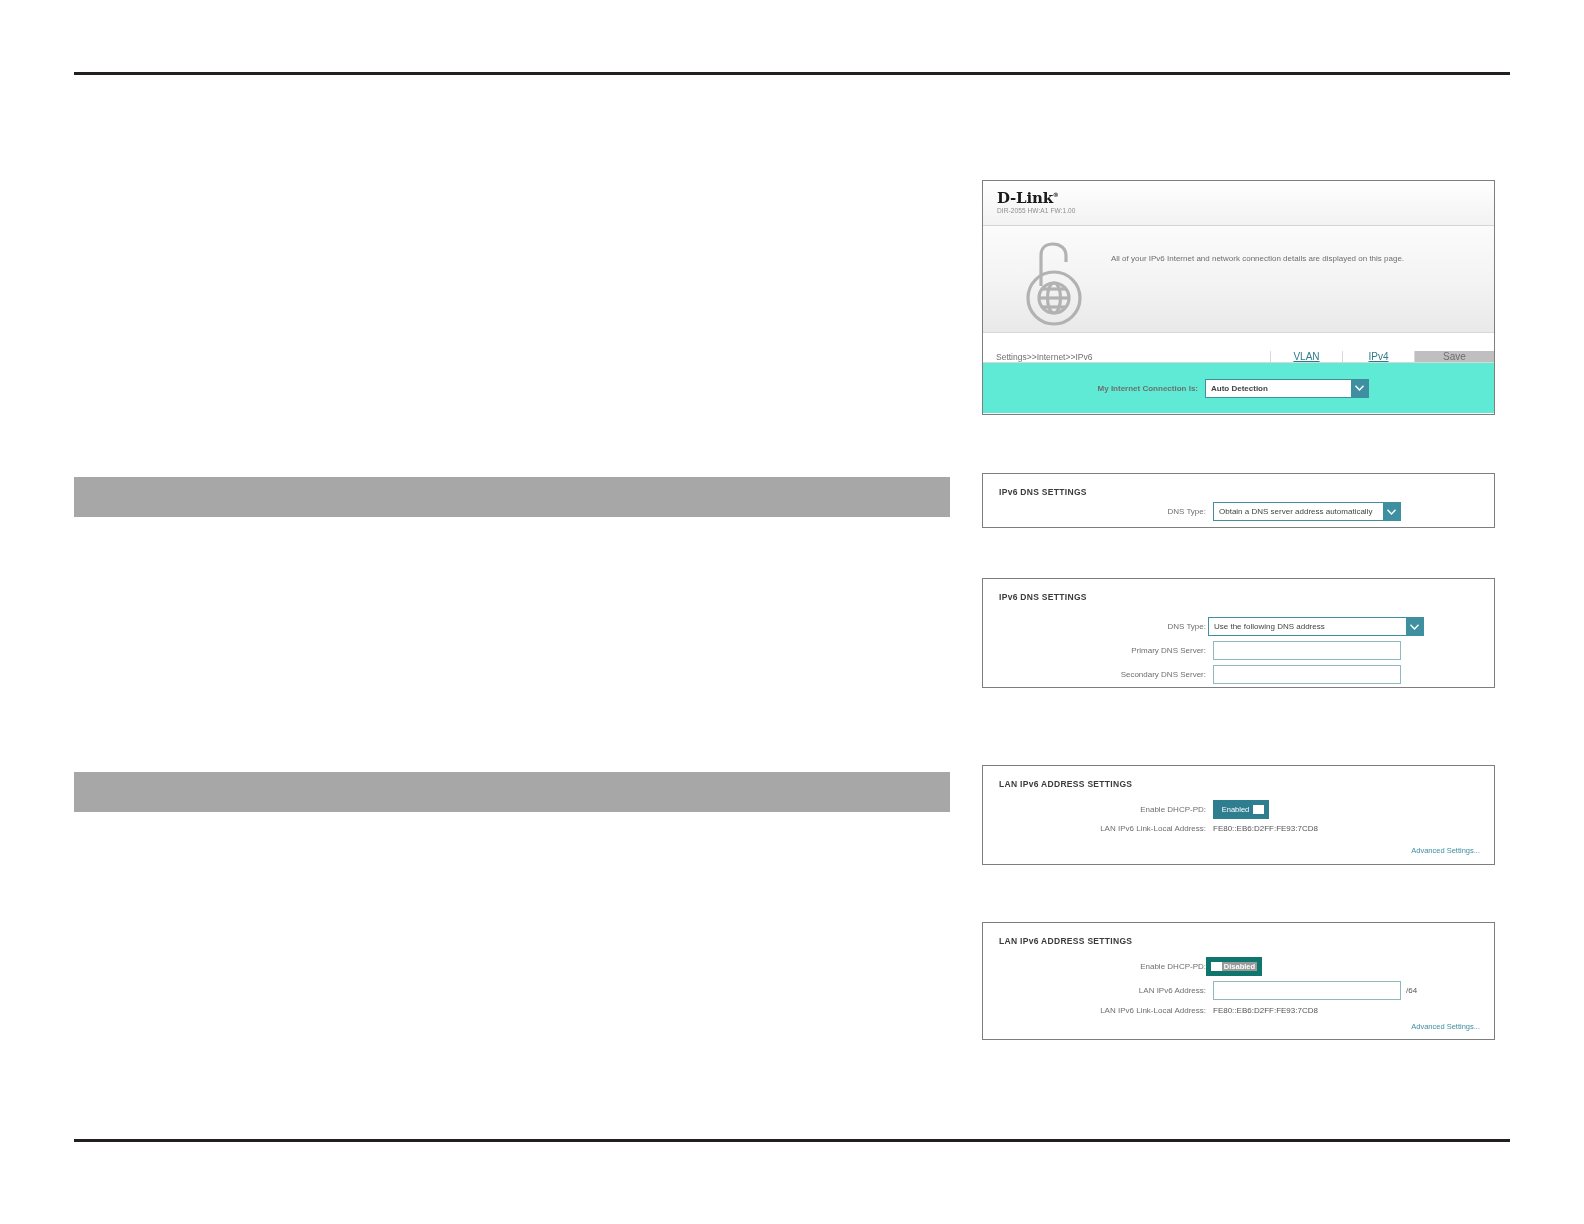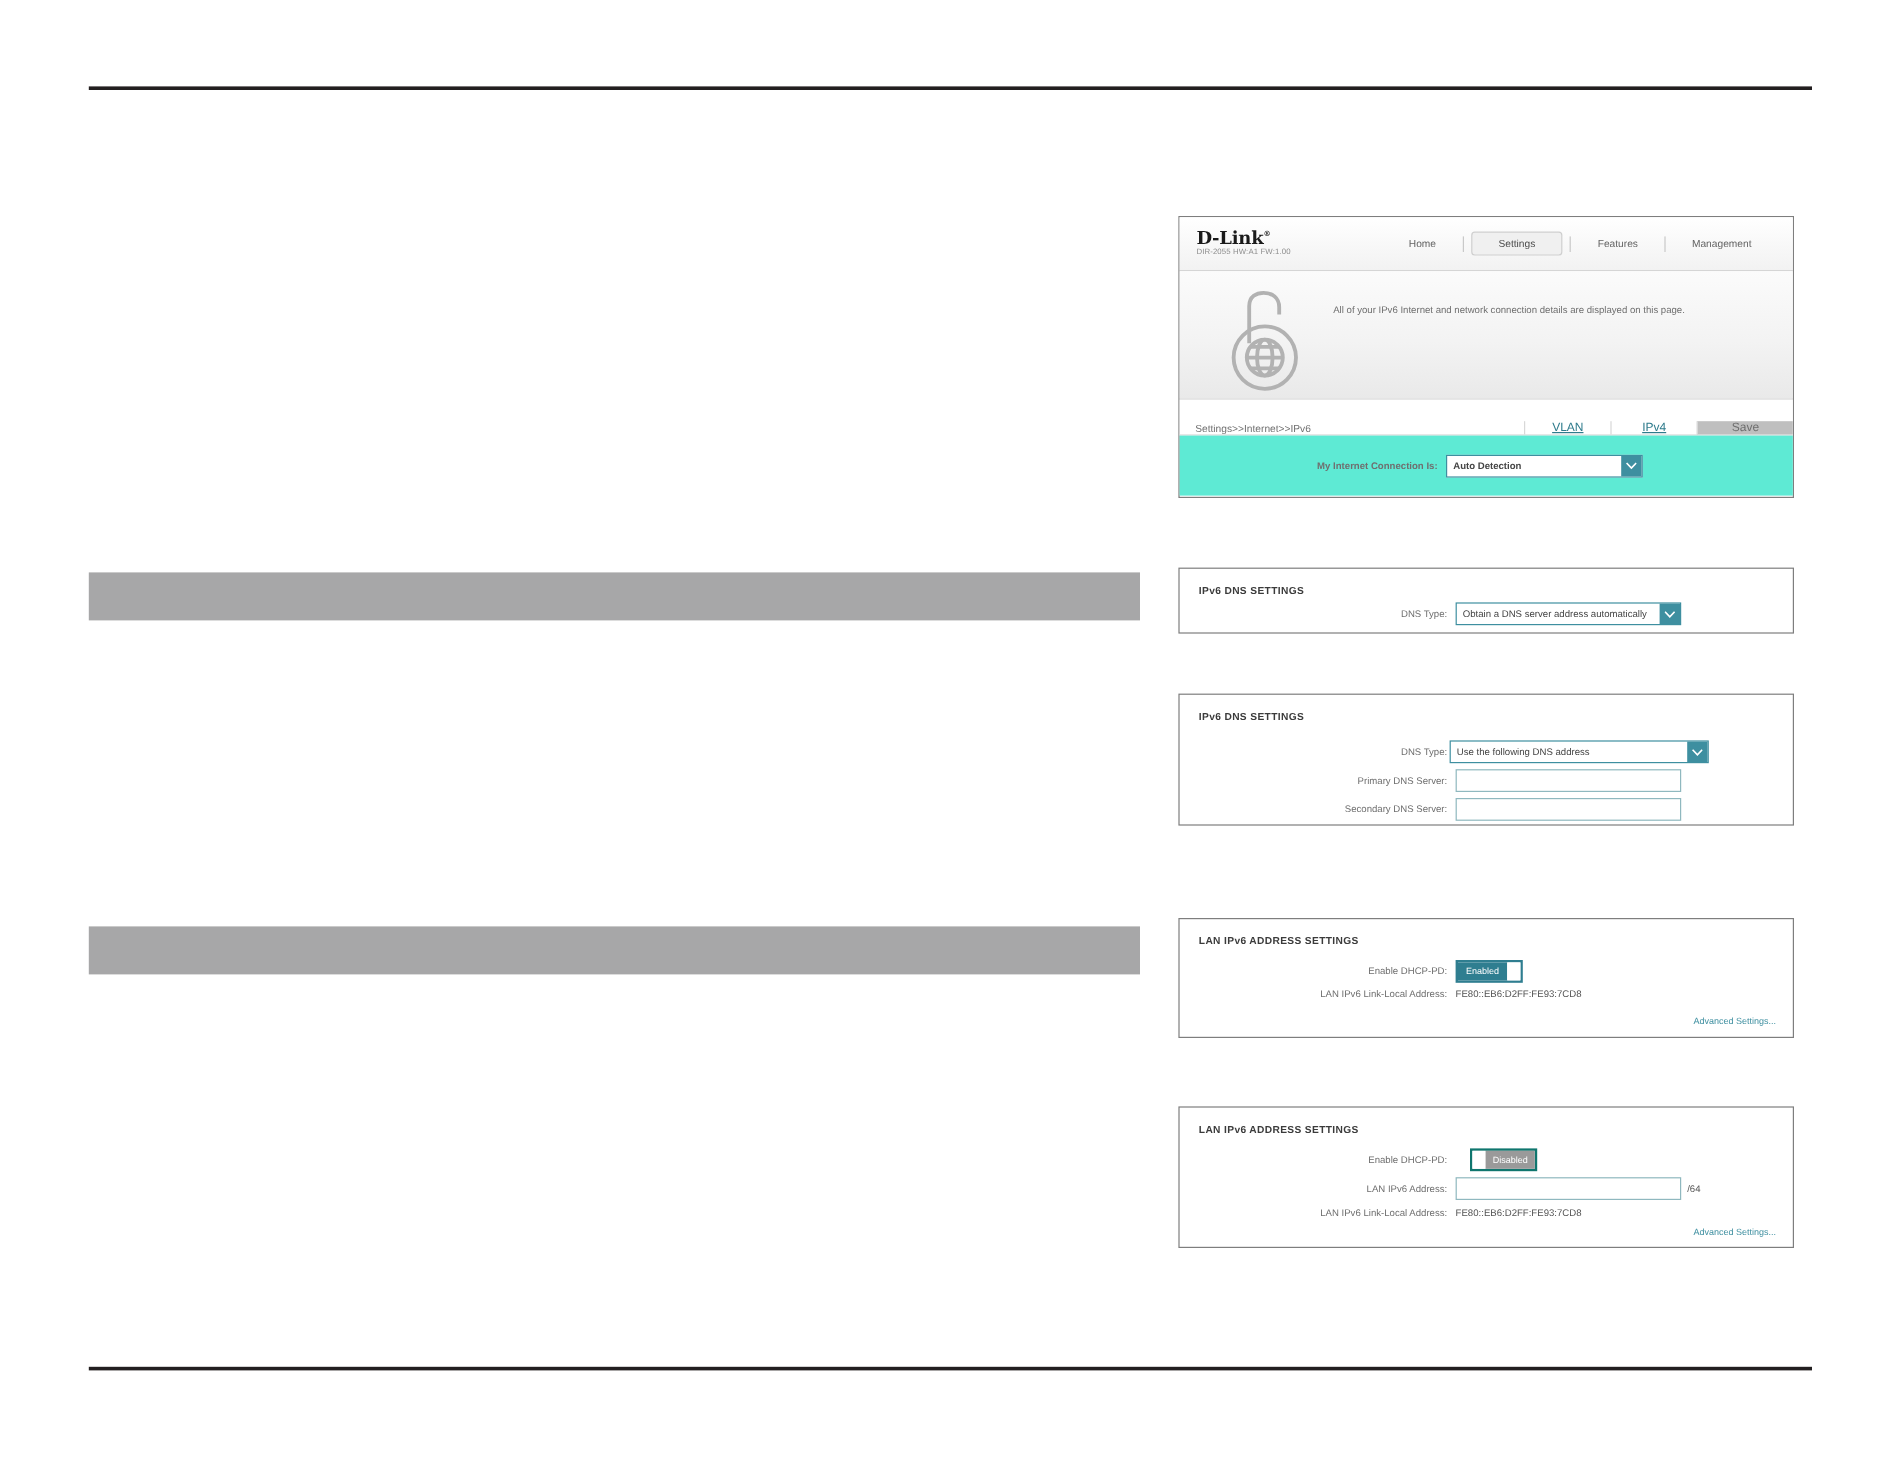--- a/index.html
+++ b/index.html
@@ -209,21 +209,21 @@
   #dns-auto-panel   { left: 982px; top: 473px; width: 513px; height: 55px; }
   #dns-manual-panel { left: 982px; top: 578px; width: 513px; height: 110px; }
   #lan-enabled-panel  { left: 982px; top: 765px; width: 513px; height: 100px; }
   #lan-disabled-panel { left: 982px; top: 922px; width: 513px; height: 118px; }
 
   
   .toggle {
     display: flex; align-items: center;
     height: 19px;
     width: 56px;
-    border: 2px solid #0f766e;
+    border: 5px solid #0f766e;
   }
   .toggle .knob { width: 11px; height: 100%; background: #fff; flex: none; }
   .toggle .tlabel {
     flex: 1; height: 100%;
     display: flex; align-items: center; justify-content: center;
     font-size: 7.5px; color: #fff;
   }
   .toggle.on  { border-color: #2f7e90; }
   .toggle.on  .tlabel { background: #2f7e90; order: 0; }
   .toggle.on  .knob   { order: 1; }
@@ -250,29 +250,20 @@
 <div class="redact-bar" id="redact-bar-2"></div>
 
 <div class="panel" id="router-panel">
 
   <div class="router-header">
     <div class="brand">
       <div class="brand-name"><span>D-Link</span><sup>®</sup></div>
       <div class="brand-model">DIR-2055 HW:A1 FW:1.00</div>
     </div>
 
-    <div class="router-nav">
-      <div class="nav-item">Home</div>
-      <div class="nav-sep"></div>
-      <div class="nav-item active">Settings</div>
-      <div class="nav-sep"></div>
-      <div class="nav-item">Features</div>
-      <div class="nav-sep"></div>
-      <div class="nav-item">Management</div>
-    </div>
   </div>
 
   <div class="router-hero">
     <div class="hero-icon">
       <svg viewBox="0 0 86 88" width="86" height="88">
         <g fill="none" stroke="#b2b2b2" stroke-width="3.2">
           <path d="M30 46 C30 26 30 18 30 15 C30 7 36 4 42 4 C49 4 55 8 55 16 L55 22"></path>
           <circle cx="43" cy="58" r="26"></circle>
           <circle cx="43" cy="58" r="15"></circle>
           <ellipse cx="43" cy="58" rx="6.5" ry="15"></ellipse>
@@ -365,21 +356,21 @@
   </div>
 
   <div class="adv-link" style="top:80px;">Advanced Settings...</div>
 </div>
 
 <div class="panel" id="lan-disabled-panel">
   <div class="set-title">LAN IPv6 ADDRESS SETTINGS</div>
 
   <div class="set-row" style="left:0; top:34px; width:100%;">
     <div class="f-label" style="width:223px;">Enable DHCP-PD:</div>
-    <div class="toggle off" style="margin-left:19px;">
+    <div class="toggle off" style="margin-left:0;font-weight:bold;">
       <div class="knob"></div>
       <div class="tlabel">Disabled</div>
     </div>
   </div>
 
   <div class="set-row" style="left:0; top:58px; width:100%;">
     <div class="f-label" style="width:223px;">LAN IPv6 Address:</div>
     <input class="f-input" style="width: 188px; margin-left: 7px;" value="">
     <div class="suffix">/64</div>
   </div>

